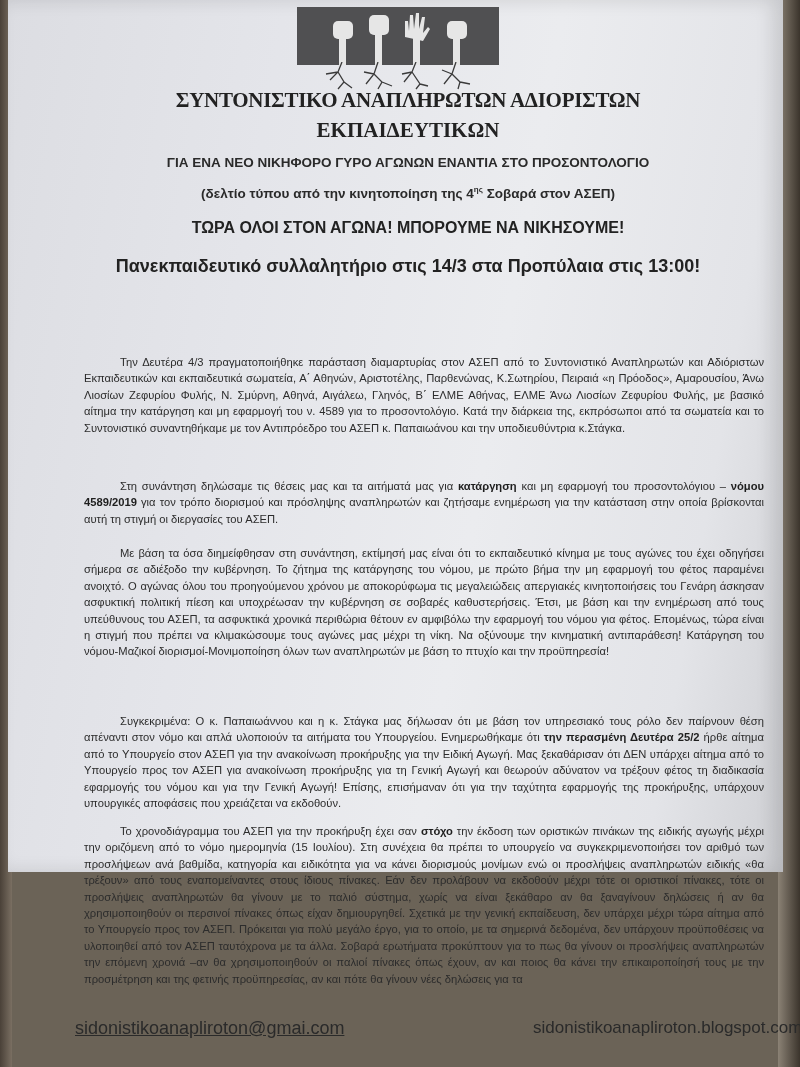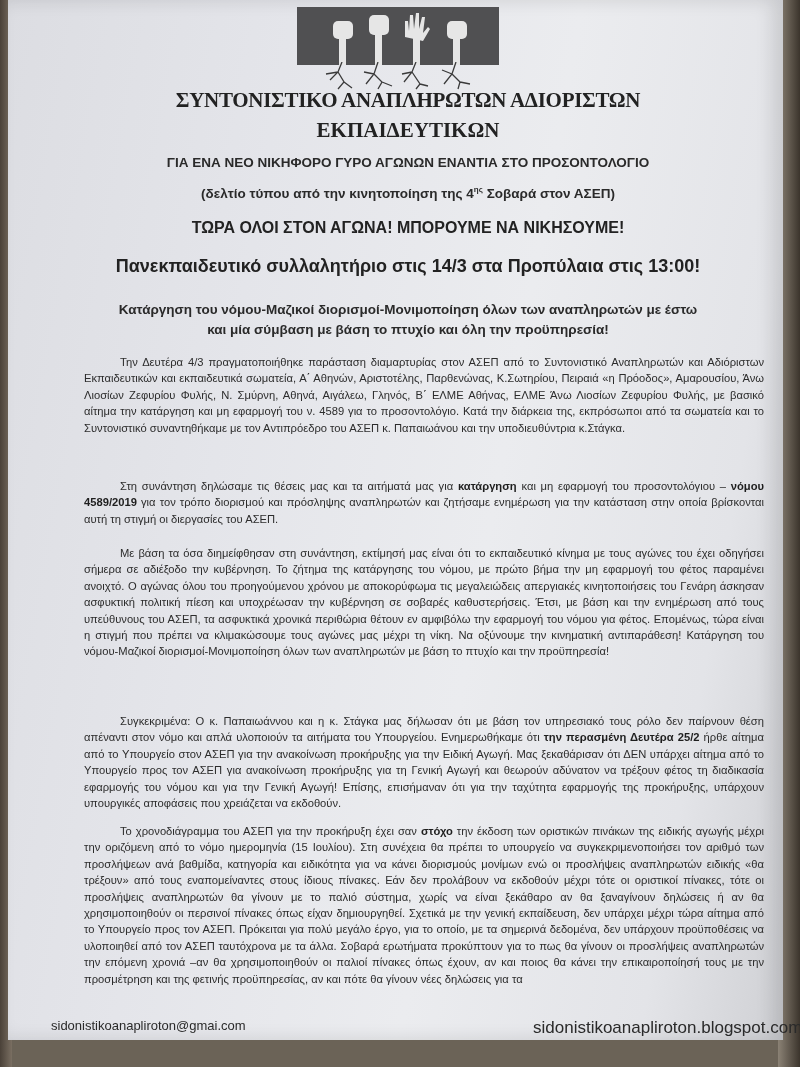--- a/index.html
+++ b/index.html
@@ -11,21 +11,21 @@
     }
     .bg-left {
       position: absolute; left: 0; top: 0; width: 12px; height: 1067px;
       background: linear-gradient(to right, #4a4138, #7a6f62);
     }
     .bg-right {
       position: absolute; right: 0; top: 0; width: 22px; height: 1067px;
       background: linear-gradient(to right, #8b8275, #3b342c);
     }
     .paper {
-      position: absolute; left: 8px; top: 0; width: 775px; height: 1040px;
+      position: absolute; left: 8px; top: 0; width: 775px; height: 872px;
       background: linear-gradient(100deg, #dcdde2 0%, #e4e5ea 30%, #ebecef 60%, #e3e4e8 85%, #cfd0d4 100%);
       box-shadow: inset -10px 0 18px rgba(0,0,0,0.12);
     }
     .logo {
       position: absolute; left: 289px; top: 7px; width: 202px; height: 58px;
       background: #505052;
     }
     .logo svg { position: absolute; left: 0; top: 0; }
     .roots {
       position: absolute; left: 300px; top: 62px; width: 180px; height: 28px;
@@ -80,22 +80,22 @@
       position: absolute; left: 0; top: 0; width: 230px; height: 70px;
       background: linear-gradient(160deg, rgba(160,160,165,0.55), rgba(160,160,165,0.25));
       clip-path: polygon(0 0, 100% 0, 82% 100%, 18% 100%);
     }
     .watermark .wm-text {
       position: absolute; left: 0; width: 230px; top: 10px; text-align: center;
       font-family: "DejaVu Sans", sans-serif; font-weight: bold; font-size: 38px;
       color: rgba(255,255,255,0.85); letter-spacing: -1px; transform: scaleY(1.3);
     }
     .email {
-      position: absolute; left: 43px; top: 1018px;
-      font-size: 13px; color: #2a2a2a; 
+      position: absolute; left: 67px; top: 1018px;
+      font-size: 18px; color: #2a2a2a; text-decoration: underline;
     }
     .blog {
       position: absolute; left: 525px; top: 1018px;
       font-size: 17px; color: #2a2a2a;
     }
   </style>
 </head>
 <body>
 
 <div class="bg-left"></div>
@@ -129,21 +129,20 @@
       <path d="M148 0 L144 12 L136 22 M144 12 L152 20 L150 27 M152 20 L162 22 M144 12 L134 8"></path>
     </g>
   </svg>
 
   <div class="title1">ΣΥΝΤΟΝΙΣΤΙΚΟ ΑΝΑΠΛΗΡΩΤΩΝ ΑΔΙΟΡΙΣΤΩΝ</div>
   <div class="title2">ΕΚΠΑΙΔΕΥΤΙΚΩΝ</div>
   <div class="subtitle">ΓΙΑ ΕΝΑ ΝΕΟ ΝΙΚΗΦΟΡΟ ΓΥΡΟ ΑΓΩΝΩΝ ΕΝΑΝΤΙΑ ΣΤΟ ΠΡΟΣΟΝΤΟΛΟΓΙΟ</div>
   <div class="press"><span>(δελτίο τύπου από την κινητοποίηση της 4</span><sup>ης</sup><span> Σοβαρά στον ΑΣΕΠ)</span></div>
   <div class="slogan">ΤΩΡΑ ΟΛΟΙ ΣΤΟΝ ΑΓΩΝΑ! ΜΠΟΡΟΥΜΕ ΝΑ ΝΙΚΗΣΟΥΜΕ!</div>
   <div class="rally">Πανεκπαιδευτικό συλλαλητήριο στις 14/3 στα Προπύλαια στις 13:00!</div>
-  <div class="demand">Κατάργηση του νόμου-Μαζικοί διορισμοί-Μονιμοποίηση όλων των αναπληρωτών με έστω και μία σύμβαση με βάση το πτυχίο και όλη  την προϋπηρεσία!</div>
 
   <div class="para p1">Την Δευτέρα 4/3 πραγματοποιήθηκε παράσταση διαμαρτυρίας στον ΑΣΕΠ από το Συντονιστικό Αναπληρωτών και Αδιόριστων Εκπαιδευτικών και εκπαιδευτικά σωματεία,  Α΄ Αθηνών, Αριστοτέλης, Παρθενώνας, Κ.Σωτηρίου, Πειραιά «η Πρόοδος», Αμαρουσίου, Άνω Λιοσίων Ζεφυρίου Φυλής, Ν. Σμύρνη, Αθηνά, Αιγάλεω, Γληνός, Β΄ ΕΛΜΕ Αθήνας, ΕΛΜΕ Άνω Λιοσίων Ζεφυρίου Φυλής, με βασικό αίτημα την κατάργηση και μη εφαρμογή του ν. 4589 για το προσοντολόγιο. Κατά την διάρκεια της, εκπρόσωποι από τα σωματεία και το Συντονιστικό συναντηθήκαμε με τον Αντιπρόεδρο του ΑΣΕΠ κ. Παπαιωάνου και την υποδιευθύντρια κ.Στάγκα.</div>
 
   <div class="para p2"><span>Στη συνάντηση δηλώσαμε τις θέσεις μας και τα αιτήματά μας για </span><b>κατάργηση</b><span> και μη εφαρμογή του προσοντολόγιου – </span><b>νόμου 4589/2019</b><span> για τον τρόπο διορισμού και πρόσληψης αναπληρωτών και ζητήσαμε ενημέρωση για την κατάσταση στην οποία βρίσκονται αυτή τη στιγμή οι διεργασίες του ΑΣΕΠ.</span></div>
 
 
   <div class="para p3">Με βάση τα όσα διημείφθησαν στη συνάντηση,  εκτίμησή μας είναι ότι το εκπαιδευτικό κίνημα με τους αγώνες του έχει οδηγήσει σήμερα σε αδιέξοδο την κυβέρνηση. Το ζήτημα της κατάργησης του νόμου, με πρώτο βήμα την μη εφαρμογή του φέτος παραμένει ανοιχτό. Ο αγώνας όλου του προηγούμενου χρόνου με αποκορύφωμα τις μεγαλειώδεις απεργιακές κινητοποιήσεις του Γενάρη άσκησαν ασφυκτική πολιτική πίεση και υποχρέωσαν την κυβέρνηση σε σοβαρές καθυστερήσεις. Έτσι, με βάση και την ενημέρωση από τους υπεύθυνους του ΑΣΕΠ, τα ασφυκτικά χρονικά περιθώρια θέτουν εν αμφιβόλω την εφαρμογή του νόμου για φέτος. Επομένως, τώρα είναι η στιγμή που πρέπει να κλιμακώσουμε τους αγώνες μας μέχρι τη νίκη. Να οξύνουμε την κινηματική αντιπαράθεση! Κατάργηση του νόμου-Μαζικοί διορισμοί-Μονιμοποίηση όλων των αναπληρωτών με βάση το πτυχίο και την προϋπηρεσία!</div>
 
   <div class="para p4"><span>Συγκεκριμένα: Ο κ. Παπαιωάννου και η κ. Στάγκα μας δήλωσαν ότι με βάση τον υπηρεσιακό τους ρόλο δεν παίρνουν θέση απέναντι στον νόμο και απλά υλοποιούν τα αιτήματα του Υπουργείου. Ενημερωθήκαμε ότι </span><b>την περασμένη Δευτέρα 25/2</b><span> ήρθε αίτημα από το Υπουργείο στον ΑΣΕΠ για την ανακοίνωση προκήρυξης για την Ειδική Αγωγή. Μας ξεκαθάρισαν ότι ΔΕΝ υπάρχει αίτημα από το Υπουργείο προς τον ΑΣΕΠ για ανακοίνωση προκήρυξης για τη Γενική Αγωγή και θεωρούν αδύνατον να τρέξουν φέτος τη διαδικασία εφαρμογής του νόμου και για την Γενική Αγωγή! Επίσης, επισήμαναν ότι για την ταχύτητα εφαρμογής της προκήρυξης, υπάρχουν υπουργικές αποφάσεις που χρειάζεται να εκδοθούν.</span></div>
 

